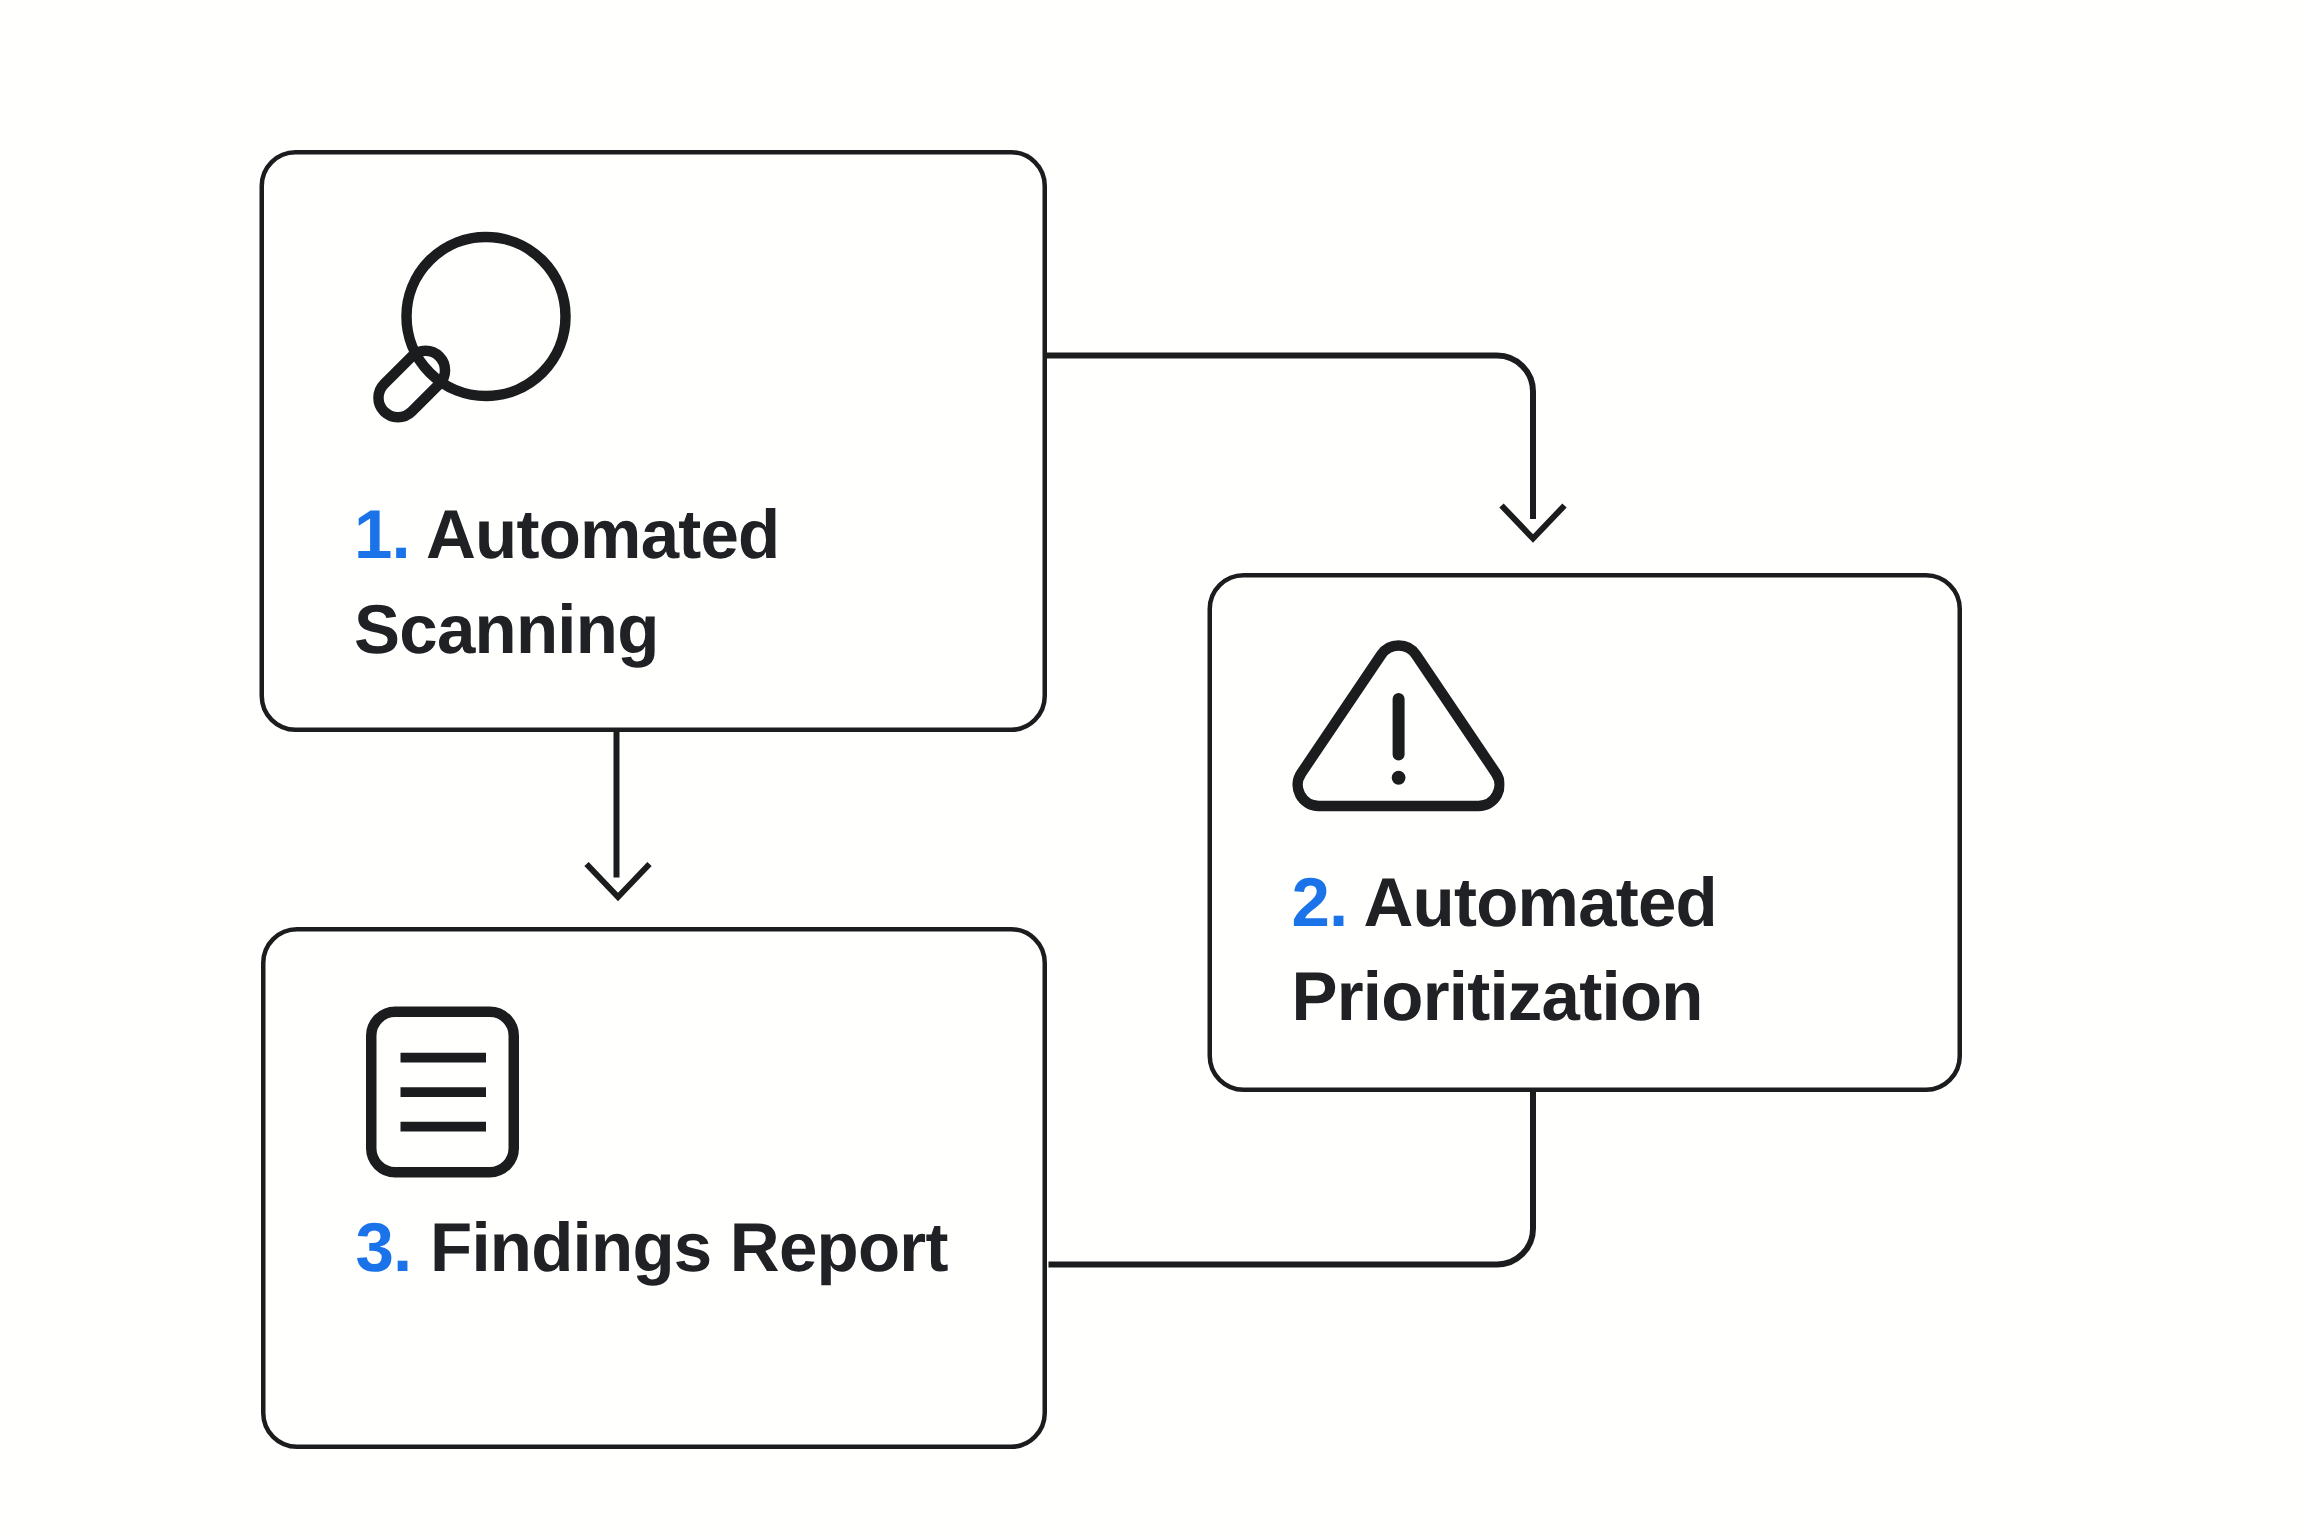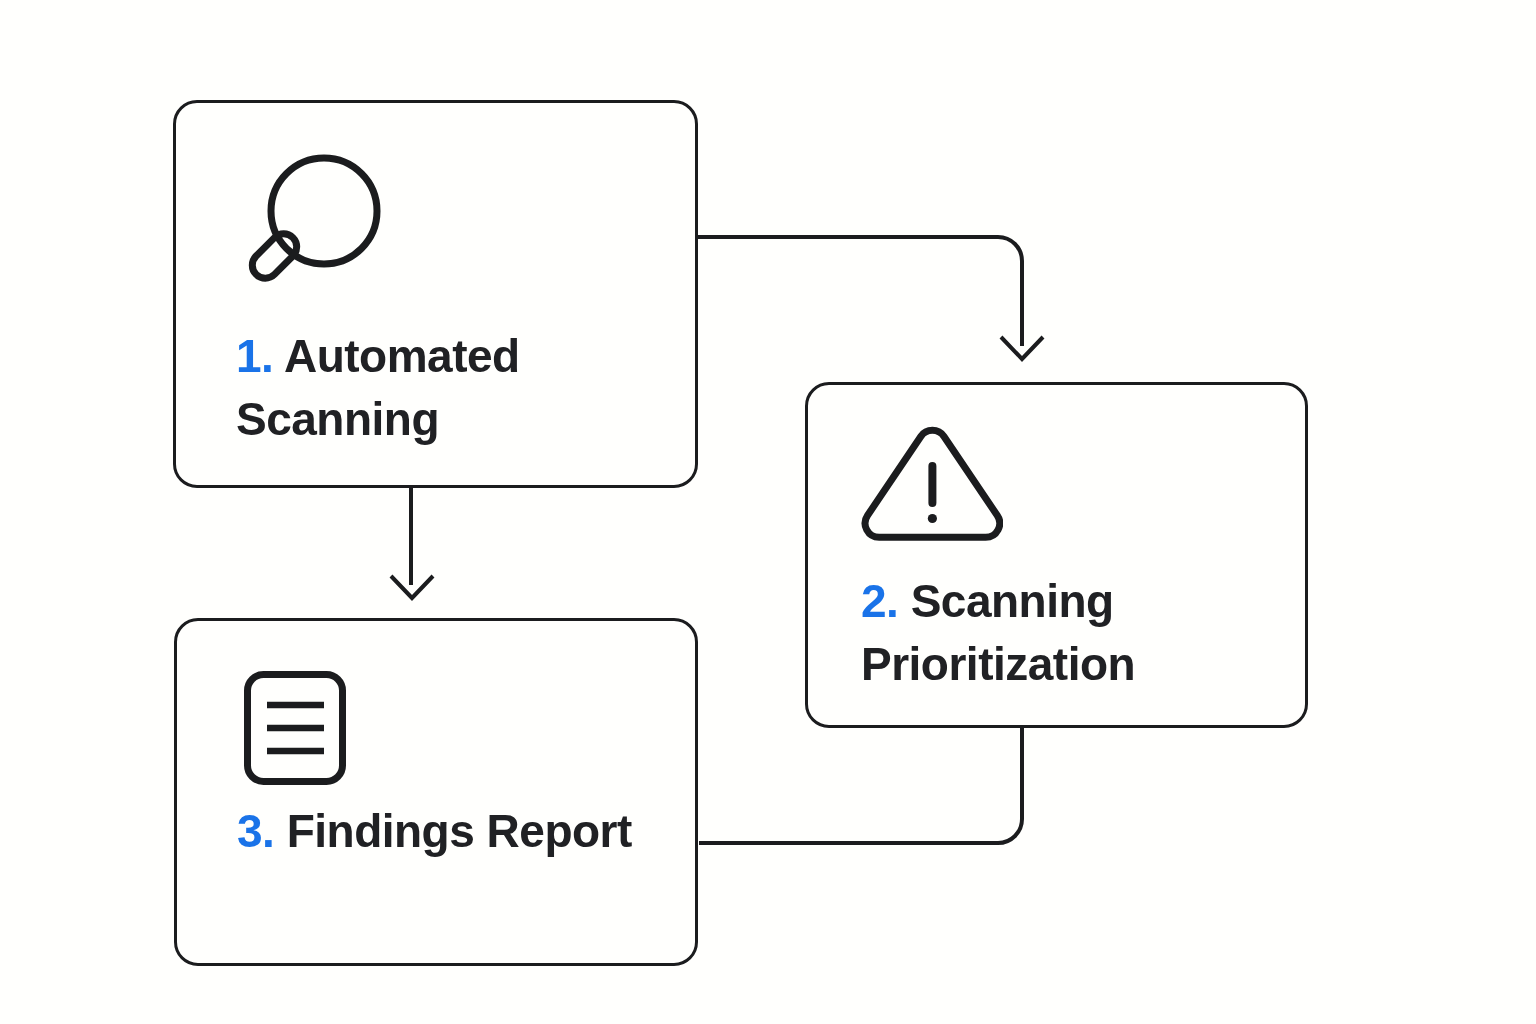--- a/index.html
+++ b/index.html
@@ -98,21 +98,21 @@
   </div>
 
   <div class="node" id="node-2">
     <div class="node-icon">
       <svg width="145" height="125" viewBox="0 0 145 125" xmlns="http://www.w3.org/2000/svg">
         <path d="M 62.8 13.5 L 9.5 92.5 a 14 14 0 0 0 11.6 21.8 h 106.6 a 14 14 0 0 0 11.6 -21.8 L 86 13.5 a 14 14 0 0 0 -23.2 0 Z" fill="none" stroke="#1b1c1e" stroke-width="7" stroke-linejoin="round"></path>
         <line x1="74.4" y1="43" x2="74.4" y2="80" stroke="#1b1c1e" stroke-width="8" stroke-linecap="round"></line>
         <circle cx="74.4" cy="95.5" r="4.6" fill="#1b1c1e"></circle>
       </svg>
     </div>
-    <div class="node-label"><span class="node-num">2.</span> <span>Scanning Prioritization</span></div>
+    <div class="node-label"><span class="node-num">2.</span> <span>Automated Prioritization</span></div>
   </div>
 
   <div class="node" id="node-3">
     <div class="node-icon">
       <svg width="110" height="120" viewBox="0 0 110 120" xmlns="http://www.w3.org/2000/svg">
         <rect x="5.5" y="5.5" width="95" height="107" rx="16" ry="16" fill="none" stroke="#1b1c1e" stroke-width="7"></rect>
         <line x1="25" y1="36" x2="82" y2="36" stroke="#1b1c1e" stroke-width="6.5" stroke-linecap="butt"></line>
         <line x1="25" y1="59" x2="82" y2="59" stroke="#1b1c1e" stroke-width="6.5" stroke-linecap="butt"></line>
         <line x1="25" y1="82" x2="82" y2="82" stroke="#1b1c1e" stroke-width="6.5" stroke-linecap="butt"></line>
       </svg>

